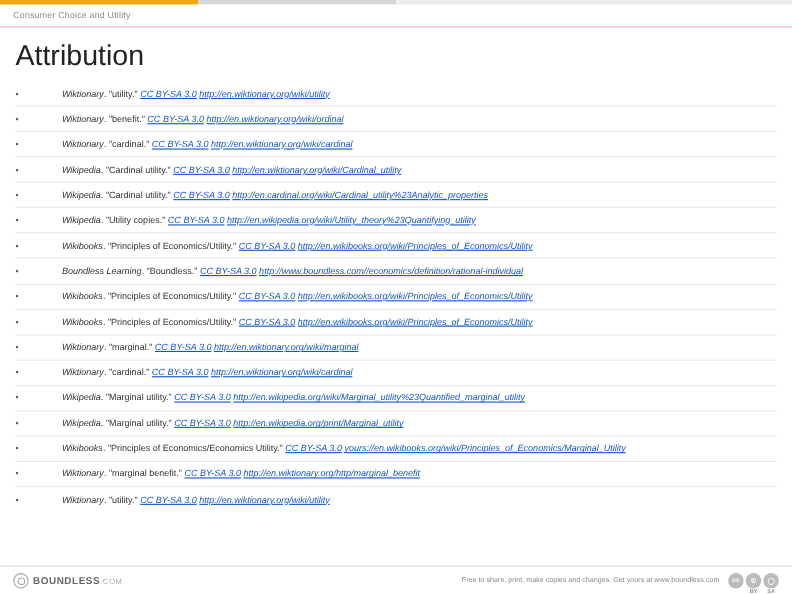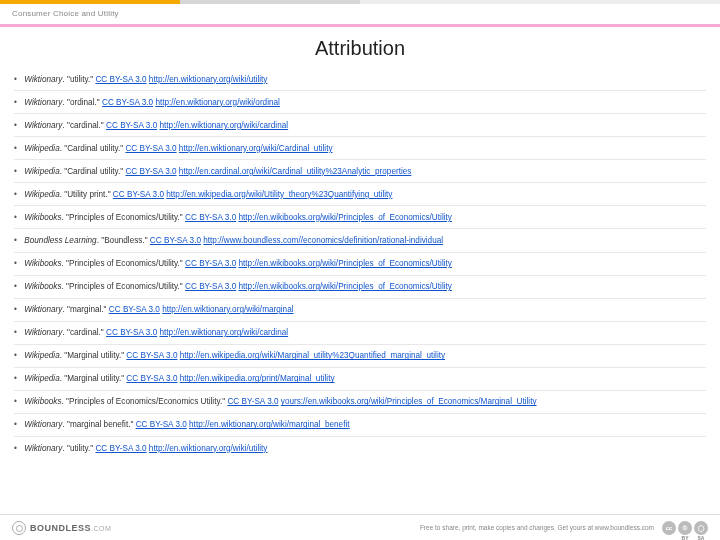--- a/index.html
+++ b/index.html
@@ -1,28 +1,28 @@
 <!DOCTYPE html>
 <html><head>
 <meta charset="utf-8">
 <style>
 * { margin: 0; padding: 0; box-sizing: border-box; }
 body { width: 720px; height: 540px; font-family: Arial, Helvetica, sans-serif; background: #fff; position: relative; overflow: hidden; }
 .topbar { height: 4px; width: 100%; display: flex; }
 .topbar .seg1 { background: #f4a800; width: 180px; }
 .topbar .seg2 { background: #d6d6d6; width: 180px; }
 .topbar .seg3 { background: #ededed; flex: 1; }
-.header { padding: 5px 12px 6px; border-bottom: 3px solid #f9a8d4; font-size: 8px; color: #888; letter-spacing: 0.2px; }
-.title { padding: 10px 14px 8px; font-size: 20px; font-weight: normal; color: #222; text-align: center; }
+.header { padding: 5px 12px 6px; border-bottom: 1px solid #f9a8d4; font-size: 8px; color: #888; letter-spacing: 0.2px; }
+.title { padding: 10px 14px 8px; font-size: 26px; font-weight: normal; color: #222; }
 .list { padding: 0 14px; }
 .item { font-size: 8.2px; color: #333; padding: 5.5px 0; border-bottom: 1px solid #e8e8e8; line-height: 1.35; }
 .item:last-child { border-bottom: none; }
 .bullet { display: inline-block; width: 8px; color: #555; }
-.src { font-style: italic; }
-.lic, .url { color: #1155cc; text-decoration: underline; }
+.src { font-style: italic; margin-left: 32px; }
+.lic, .url { color: #1155cc; text-decoration: underline; font-style: italic; }
 .footer { position: absolute; bottom: 0; left: 0; right: 0; height: 26px; border-top: 1px solid #ddd; display: flex; align-items: center; padding: 0 12px; font-size: 6.5px; color: #888; }
 .logo { display: flex; align-items: center; gap: 4px; }
 .logo-mark { width: 14px; height: 14px; border-radius: 50%; border: 1.5px solid #aaa; position: relative; }
 .logo-mark:before { content: ""; position: absolute; left: 3px; top: 3px; width: 5px; height: 5px; border-radius: 50%; border: 1px solid #aaa; }
 .logo-text { font-size: 9px; font-weight: bold; letter-spacing: 0.5px; color: #666; }
 .logo-text .com { font-weight: normal; color: #aaa; font-size: 7px; }
 .footer-text { margin-left: auto; margin-right: 8px; }
 .cc-badges { display: flex; gap: 2px; }
 .cc { width: 14px; height: 14px; border-radius: 50%; background: #bbb; display: flex; align-items: center; justify-content: center; font-size: 6px; color: #fff; font-weight: bold; position: relative; }
 .cc-sub { position: absolute; bottom: -6px; font-size: 5px; color: #888; left: 50%; transform: translateX(-50%); }
@@ -37,35 +37,35 @@
 </div>
 
 <div class="header">
   <span>Consumer Choice and Utility</span>
 </div>
 
 <h1 class="title">Attribution</h1>
 
 <div class="list" id="list">
     <div class="item"><span class="bullet">•</span> <span class="src">Wiktionary</span>. "<span>utility</span>." <a class="lic">CC BY-SA 3.0</a> <a class="url">http://en.wiktionary.org/wiki/utility</a></div>
-    <div class="item"><span class="bullet">•</span> <span class="src">Wiktionary</span>. "<span>ordinal</span>." <a class="lic">CC BY-SA 3.0</a> <a class="url">http://en.wiktionary.org/wiki/ordinal</a></div>
+    <div class="item"><span class="bullet">•</span> <span class="src">Wiktionary</span>. "<span>benefit</span>." <a class="lic">CC BY-SA 3.0</a> <a class="url">http://en.wiktionary.org/wiki/ordinal</a></div>
     <div class="item"><span class="bullet">•</span> <span class="src">Wiktionary</span>. "<span>cardinal</span>." <a class="lic">CC BY-SA 3.0</a> <a class="url">http://en.wiktionary.org/wiki/cardinal</a></div>
     <div class="item"><span class="bullet">•</span> <span class="src">Wikipedia</span>. "<span>Cardinal utility</span>." <a class="lic">CC BY-SA 3.0</a> <a class="url">http://en.wiktionary.org/wiki/Cardinal_utility</a></div>
     <div class="item"><span class="bullet">•</span> <span class="src">Wikipedia</span>. "<span>Cardinal utility</span>." <a class="lic">CC BY-SA 3.0</a> <a class="url">http://en.cardinal.org/wiki/Cardinal_utility%23Analytic_properties</a></div>
-    <div class="item"><span class="bullet">•</span> <span class="src">Wikipedia</span>. "<span>Utility print</span>." <a class="lic">CC BY-SA 3.0</a> <a class="url">http://en.wikipedia.org/wiki/Utility_theory%23Quantifying_utility</a></div>
+    <div class="item"><span class="bullet">•</span> <span class="src">Wikipedia</span>. "<span>Utility copies</span>." <a class="lic">CC BY-SA 3.0</a> <a class="url">http://en.wikipedia.org/wiki/Utility_theory%23Quantifying_utility</a></div>
     <div class="item"><span class="bullet">•</span> <span class="src">Wikibooks</span>. "<span>Principles of Economics/Utility</span>." <a class="lic">CC BY-SA 3.0</a> <a class="url">http://en.wikibooks.org/wiki/Principles_of_Economics/Utility</a></div>
     <div class="item"><span class="bullet">•</span> <span class="src">Boundless Learning</span>. "<span>Boundless</span>." <a class="lic">CC BY-SA 3.0</a> <a class="url">http://www.boundless.com//economics/definition/rational-individual</a></div>
     <div class="item"><span class="bullet">•</span> <span class="src">Wikibooks</span>. "<span>Principles of Economics/Utility</span>." <a class="lic">CC BY-SA 3.0</a> <a class="url">http://en.wikibooks.org/wiki/Principles_of_Economics/Utility</a></div>
     <div class="item"><span class="bullet">•</span> <span class="src">Wikibooks</span>. "<span>Principles of Economics/Utility</span>." <a class="lic">CC BY-SA 3.0</a> <a class="url">http://en.wikibooks.org/wiki/Principles_of_Economics/Utility</a></div>
     <div class="item"><span class="bullet">•</span> <span class="src">Wiktionary</span>. "<span>marginal</span>." <a class="lic">CC BY-SA 3.0</a> <a class="url">http://en.wiktionary.org/wiki/marginal</a></div>
     <div class="item"><span class="bullet">•</span> <span class="src">Wiktionary</span>. "<span>cardinal</span>." <a class="lic">CC BY-SA 3.0</a> <a class="url">http://en.wiktionary.org/wiki/cardinal</a></div>
     <div class="item"><span class="bullet">•</span> <span class="src">Wikipedia</span>. "<span>Marginal utility</span>." <a class="lic">CC BY-SA 3.0</a> <a class="url">http://en.wikipedia.org/wiki/Marginal_utility%23Quantified_marginal_utility</a></div>
     <div class="item"><span class="bullet">•</span> <span class="src">Wikipedia</span>. "<span>Marginal utility</span>." <a class="lic">CC BY-SA 3.0</a> <a class="url">http://en.wikipedia.org/print/Marginal_utility</a></div>
     <div class="item"><span class="bullet">•</span> <span class="src">Wikibooks</span>. "<span>Principles of Economics/Economics Utility</span>." <a class="lic">CC BY-SA 3.0</a> <a class="url">yours://en.wikibooks.org/wiki/Principles_of_Economics/Marginal_Utility</a></div>
-    <div class="item"><span class="bullet">•</span> <span class="src">Wiktionary</span>. "<span>marginal benefit</span>." <a class="lic">CC BY-SA 3.0</a> <a class="url">http://en.wiktionary.org/wiki/marginal_benefit</a></div>
+    <div class="item"><span class="bullet">•</span> <span class="src">Wiktionary</span>. "<span>marginal benefit</span>." <a class="lic">CC BY-SA 3.0</a> <a class="url">http://en.wiktionary.org/http/marginal_benefit</a></div>
     <div class="item"><span class="bullet">•</span> <span class="src">Wiktionary</span>. "<span>utility</span>." <a class="lic">CC BY-SA 3.0</a> <a class="url">http://en.wiktionary.org/wiki/utility</a></div>
   </div>
 
 <div class="footer">
   <div class="logo">
     <div class="logo-mark"></div>
     <div class="logo-text">
       <span>BOUNDLESS</span><span class="com">.COM</span>
     </div>
   </div>

